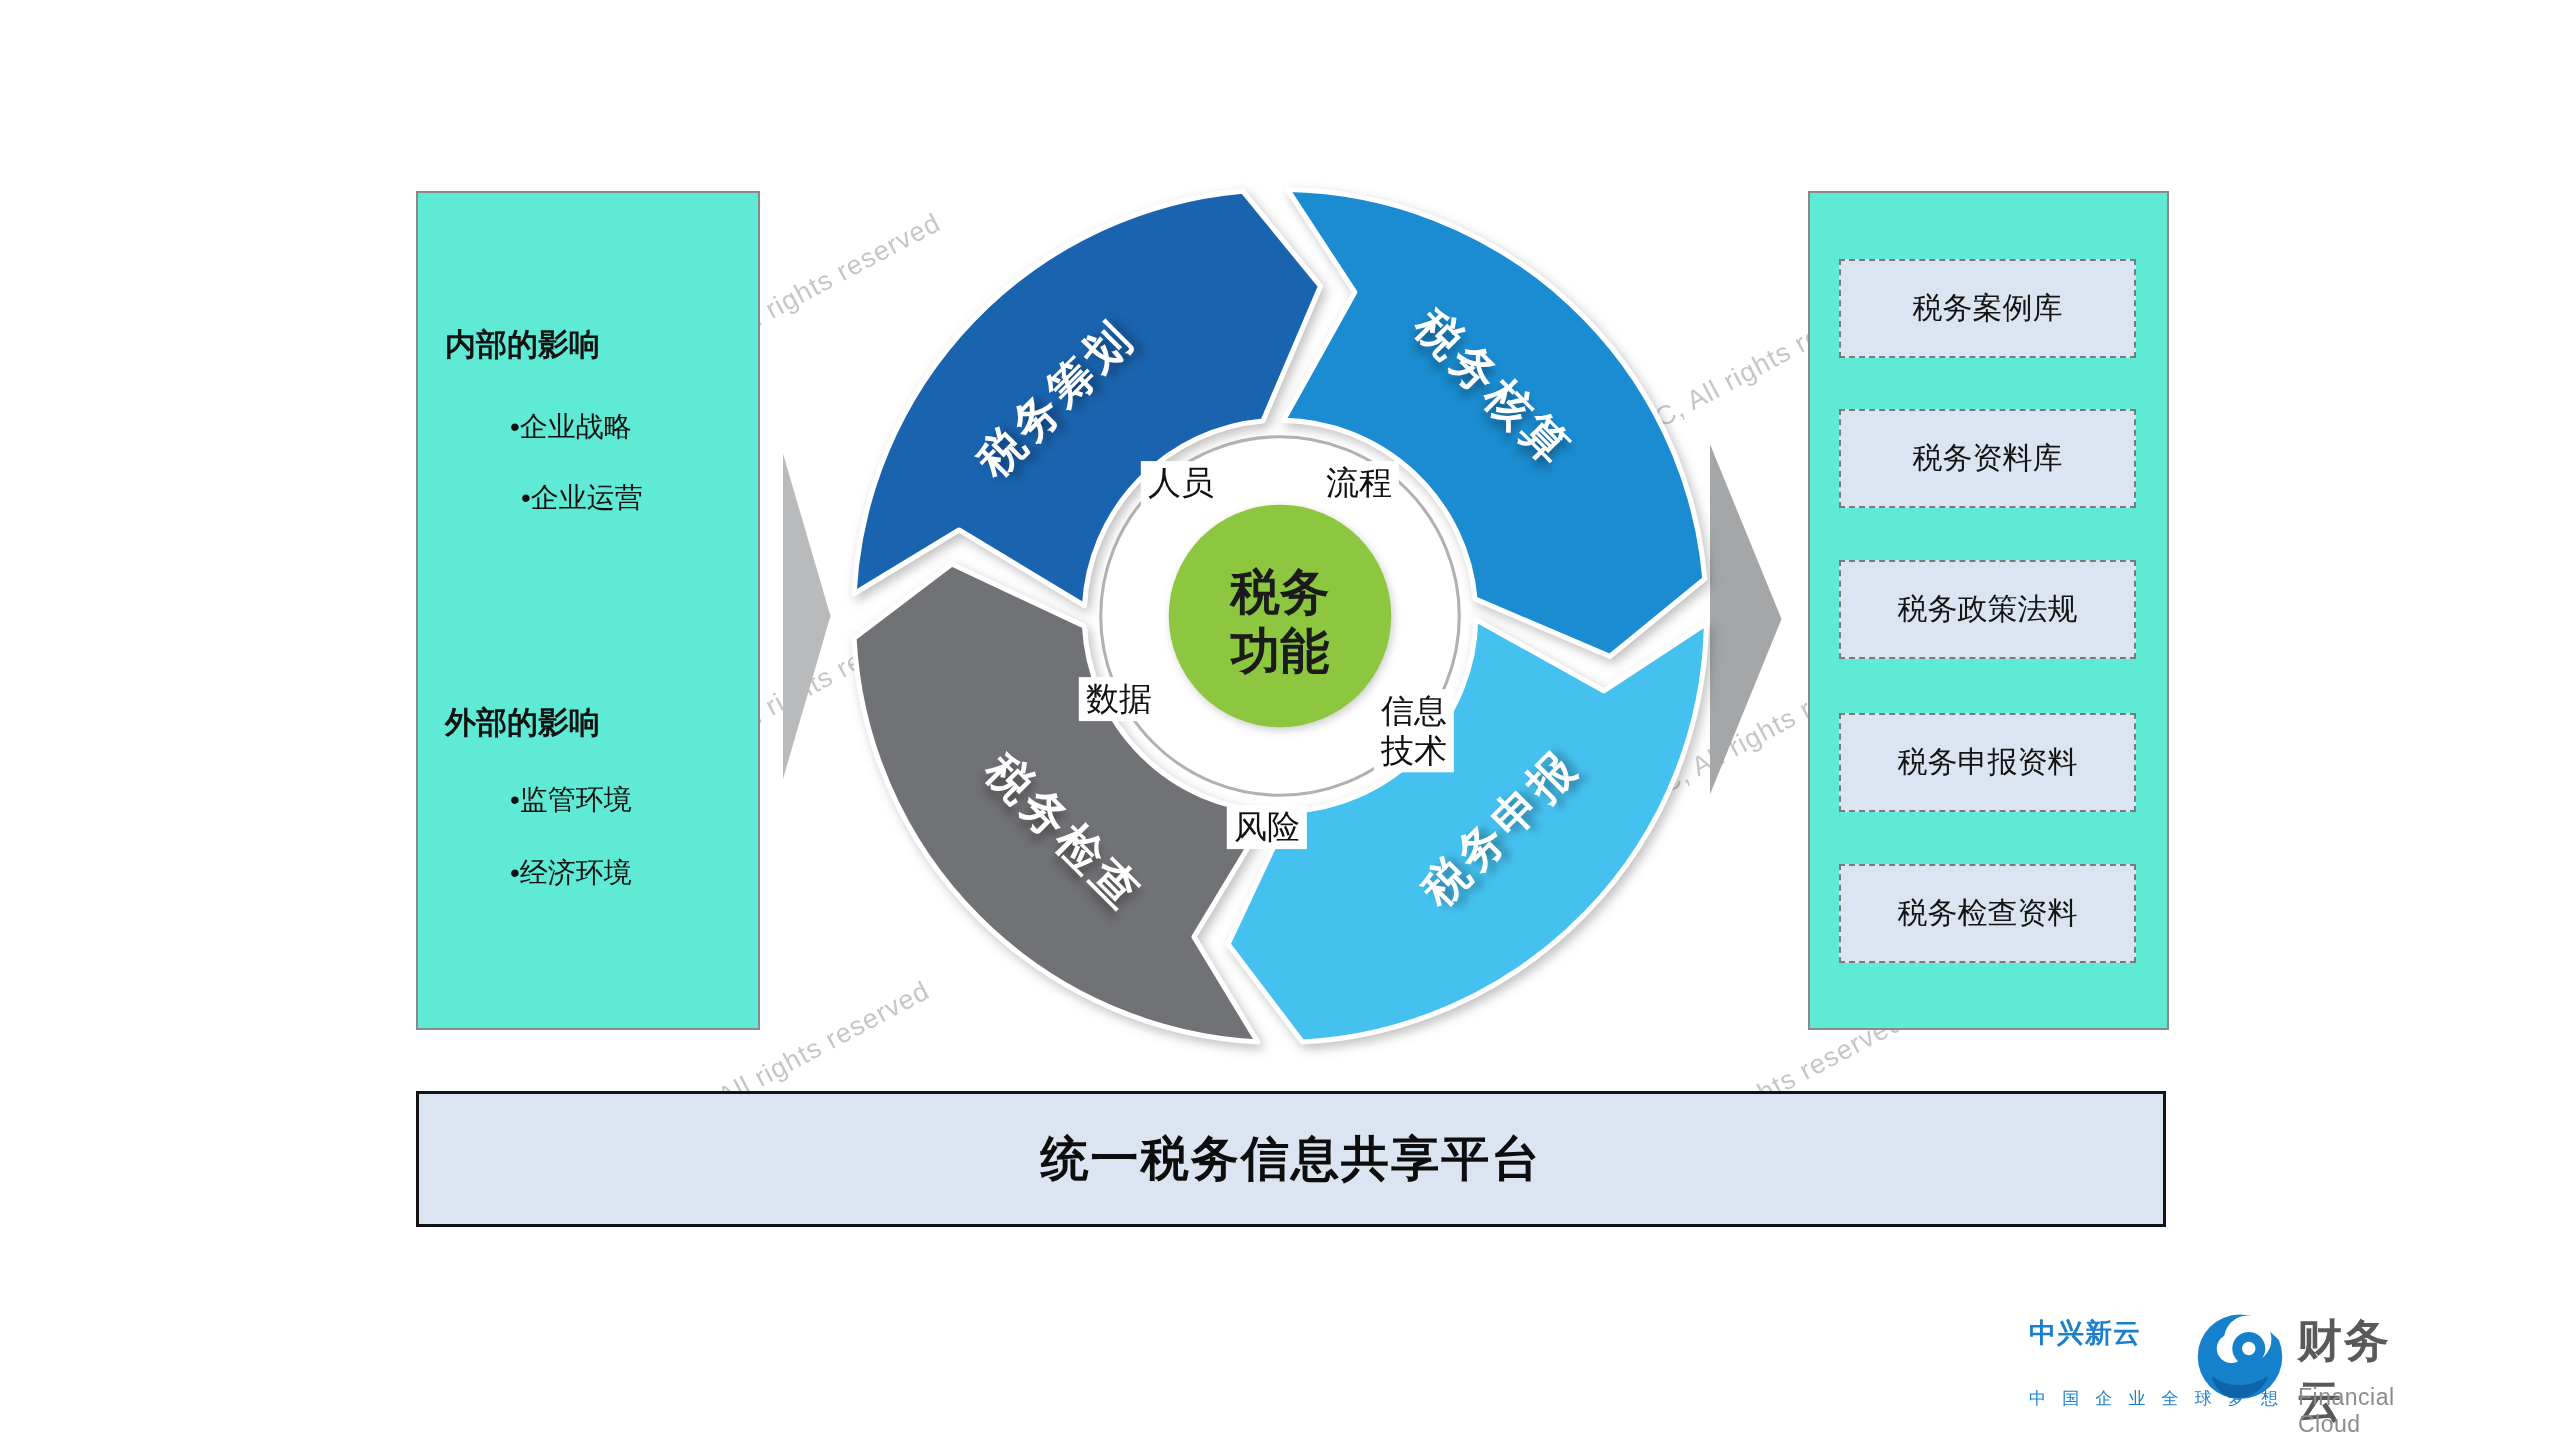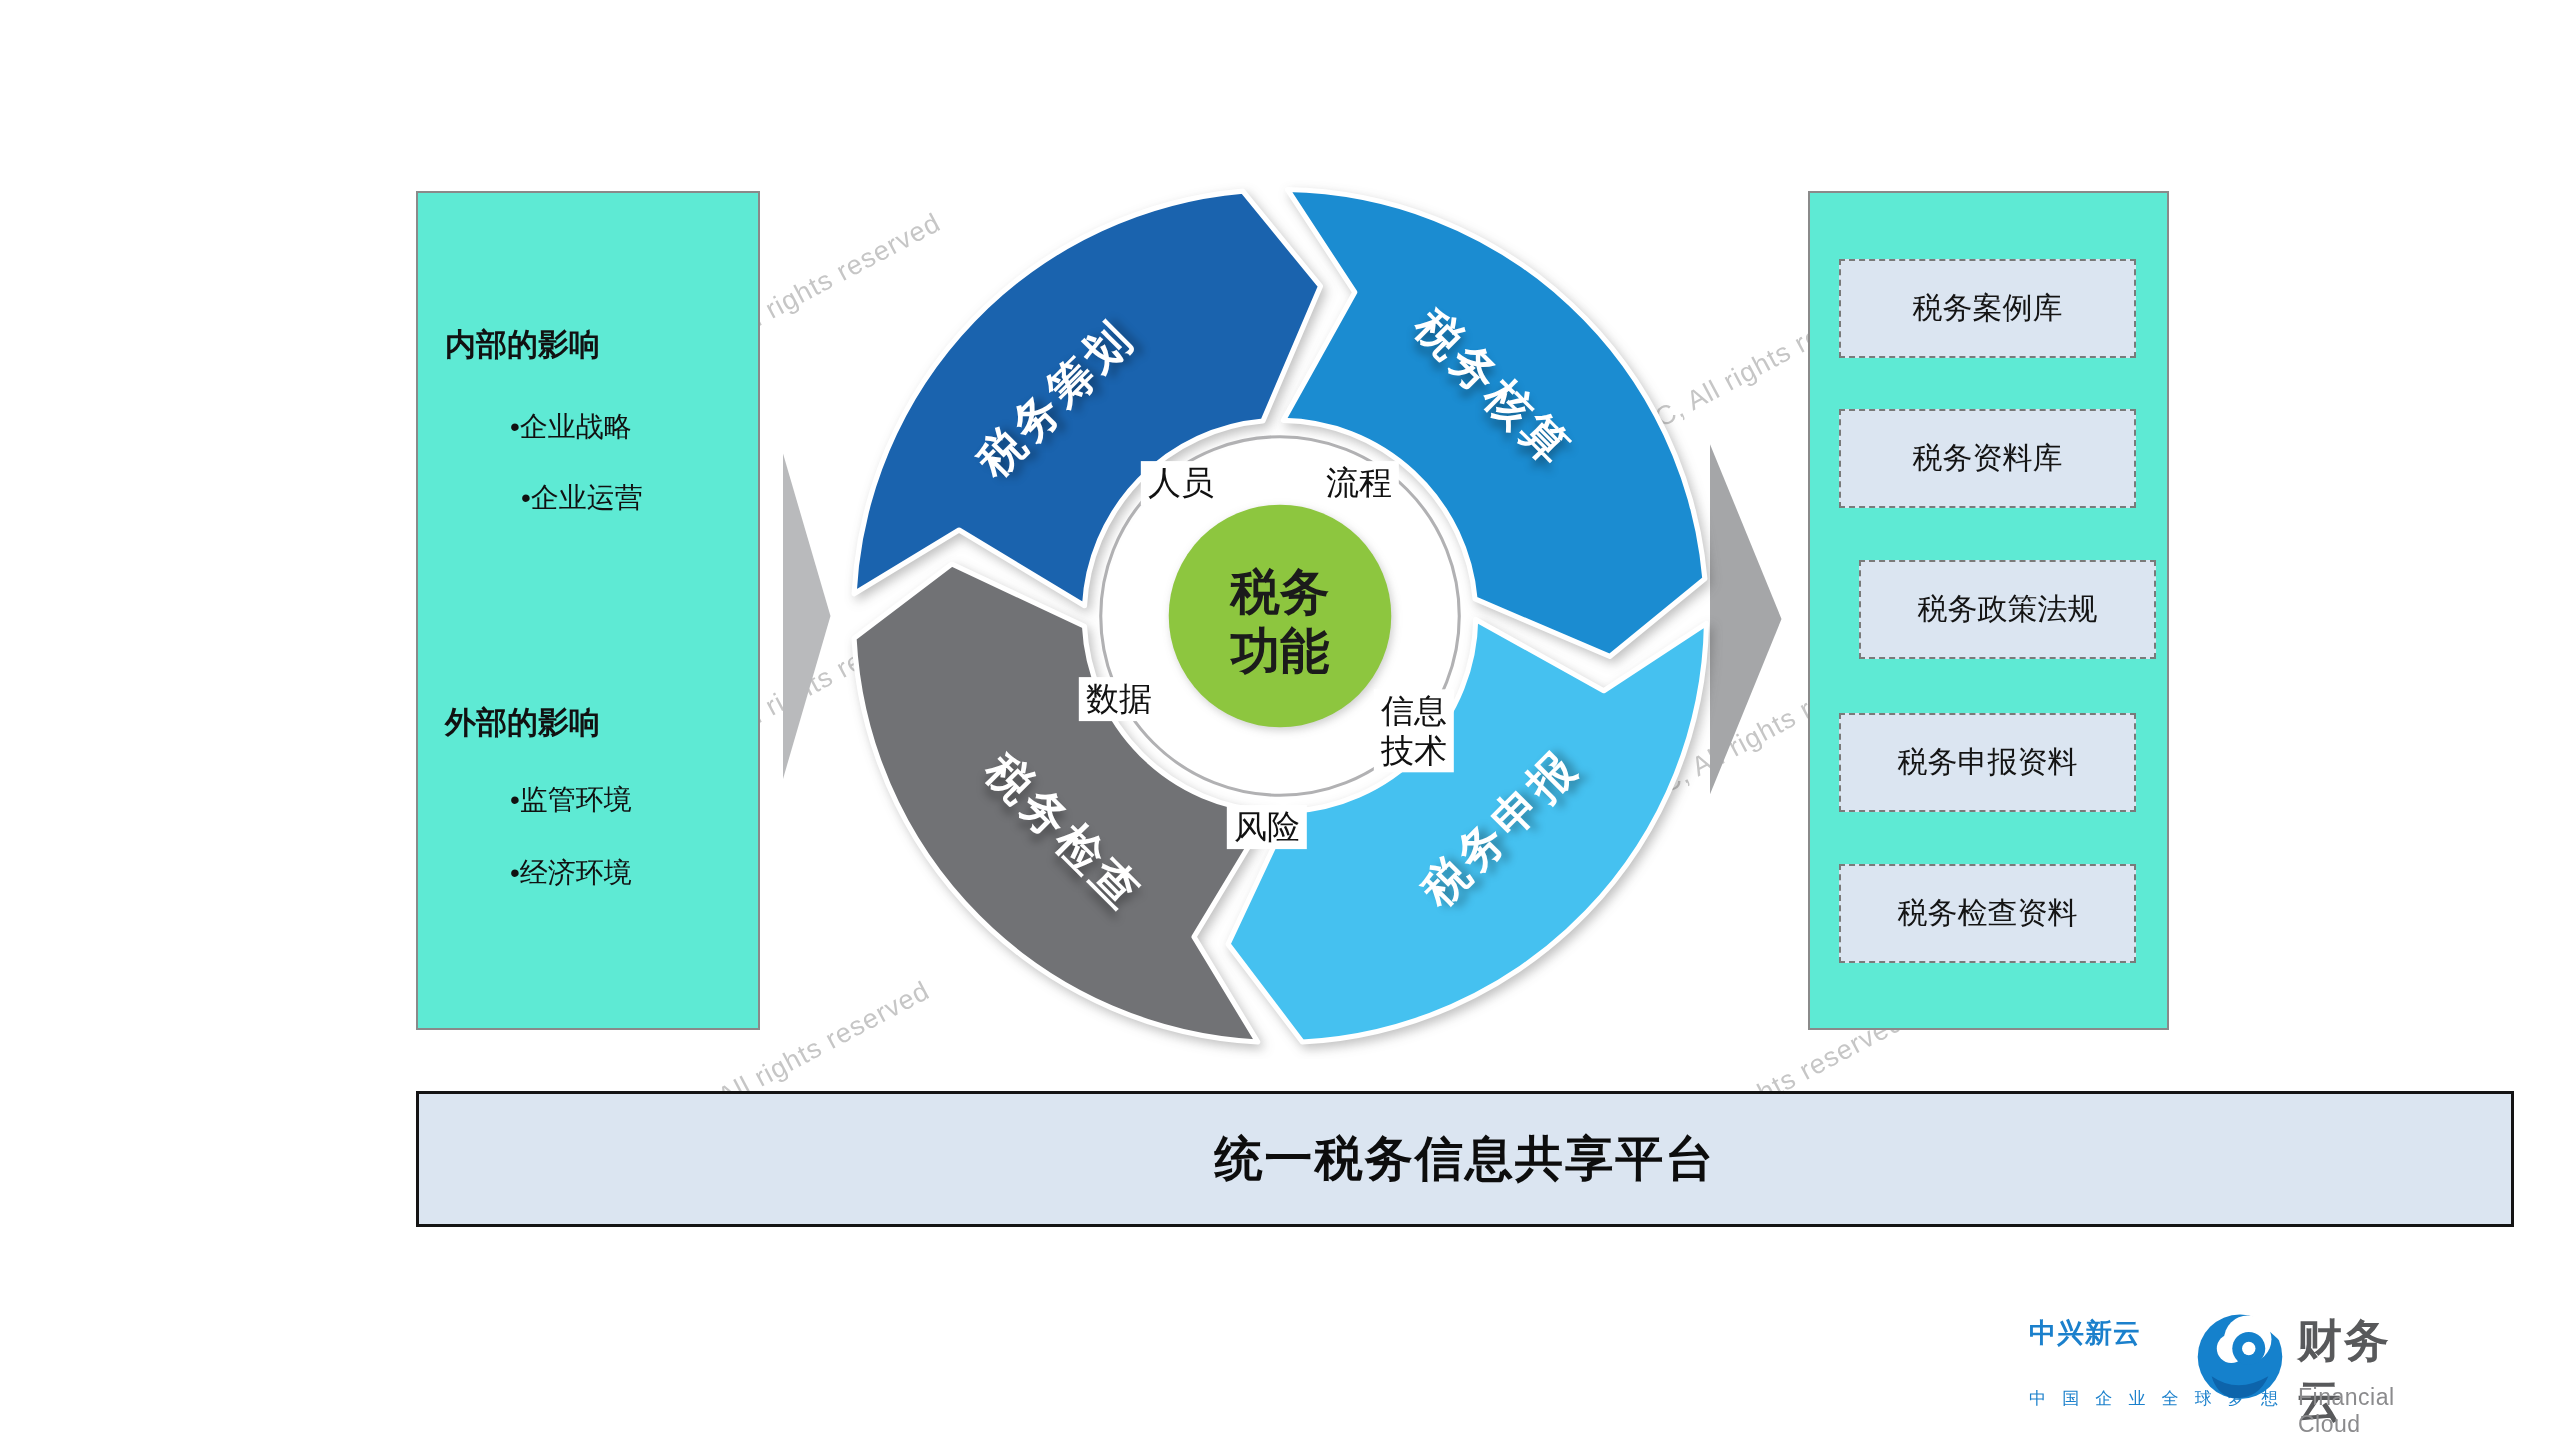--- a/index.html
+++ b/index.html
@@ -20,21 +20,21 @@
   
   #ring-svg{position:absolute;left:837px;top:173px;width:886px;height:886px;}
   .seg{filter:drop-shadow(7px 9px 10px rgba(50,50,50,.30));}
   .seg-label{font-size:88px;font-weight:bold;fill:#ffffff;letter-spacing:8px;
              text-shadow:5px 6px 8px rgba(0,0,0,.35);}
   .center-txt{font-size:96px;font-weight:bold;fill:#1b1b1b;}
   .chip{position:absolute;transform:translate(-50%,-50%);background:#ffffff;padding:2.1px 7.2px;
         font-size:33px;color:#111;text-align:left;white-space:pre-line;line-height:1.2;}
   .flow-arrow{position:absolute;}
   
-  #banner{position:absolute;left:416px;top:1091px;width:2098px;height:136px;background:#dbe5f1;
+  #banner{position:absolute;left:416px;top:1091px;width:1750px;height:136px;background:#dbe5f1;
           border:3.1px solid #141414;box-sizing:border-box;display:flex;align-items:center;
           justify-content:center;font-size:48px;font-weight:bold;color:#0d0d0d;letter-spacing:2.1px;}
   
   #logo{position:absolute;left:2025px;top:1293px;width:412px;height:134px;}
   #logo-brand{position:absolute;left:4.1px;top:21.6px;font-size:27px;font-weight:bold;color:#1b80cc;letter-spacing:1px;}
   #logo-brand-tag{position:absolute;left:4.1px;top:94px;font-size:17px;color:#1b80cc;letter-spacing:5.7px;white-space:nowrap;}
   #logo-cloud{position:absolute;left:171px;top:6.2px;width:88px;height:116px;}
   #logo-product{position:absolute;left:272px;top:17.5px;font-size:45px;font-weight:700;color:#58595b;letter-spacing:2.1px;}
   #logo-product-tag{position:absolute;left:273px;top:91px;font-size:23px;color:#8b8b8d;letter-spacing:0.5px;}
 </style>
@@ -86,21 +86,21 @@
   <div class="chip" style="left:1181px;top:483px;">人员</div>
   <div class="chip" style="left:1359px;top:483px;">流程</div>
   <div class="chip" style="left:1119px;top:699px;">数据</div>
   <div class="chip" style="left:1414px;top:699px;margin-top:32px;">信息
 技术</div>
   <div class="chip" style="left:1267px;top:827px;">风险</div>
 
   <div id="right-panel" class="panel">
     <div class="res-box" style="top:66px;">税务案例库</div>
     <div class="res-box" style="top:216px;">税务资料库</div>
-    <div class="res-box" style="top:367px;margin-left:20px;">税务政策法规</div>
+    <div class="res-box" style="top:367px;">税务政策法规</div>
     <div class="res-box" style="top:520px;">税务申报资料</div>
     <div class="res-box" style="top:671px;">税务检查资料</div>
   </div>
 
   <div id="banner">
     <span>统一税务信息共享平台</span>
   </div>
 
   <div id="logo">
     <div id="logo-brand">中兴新云</div>

